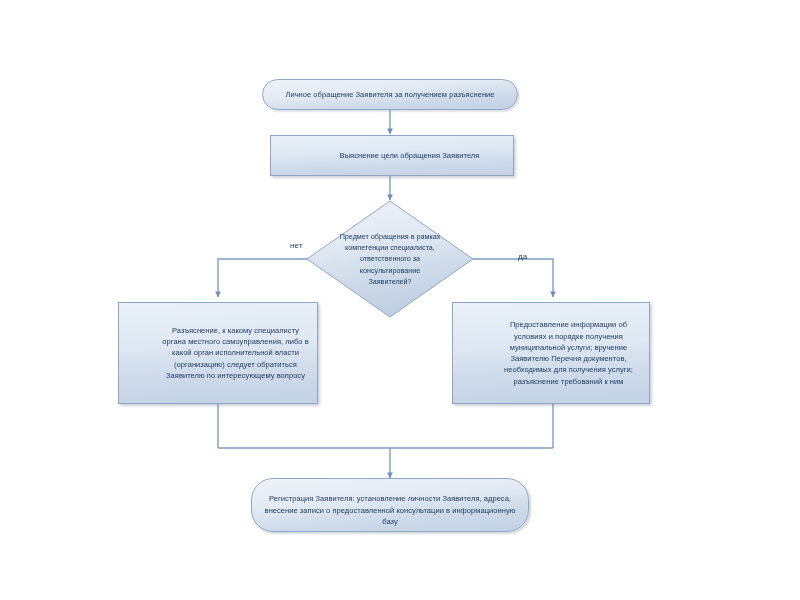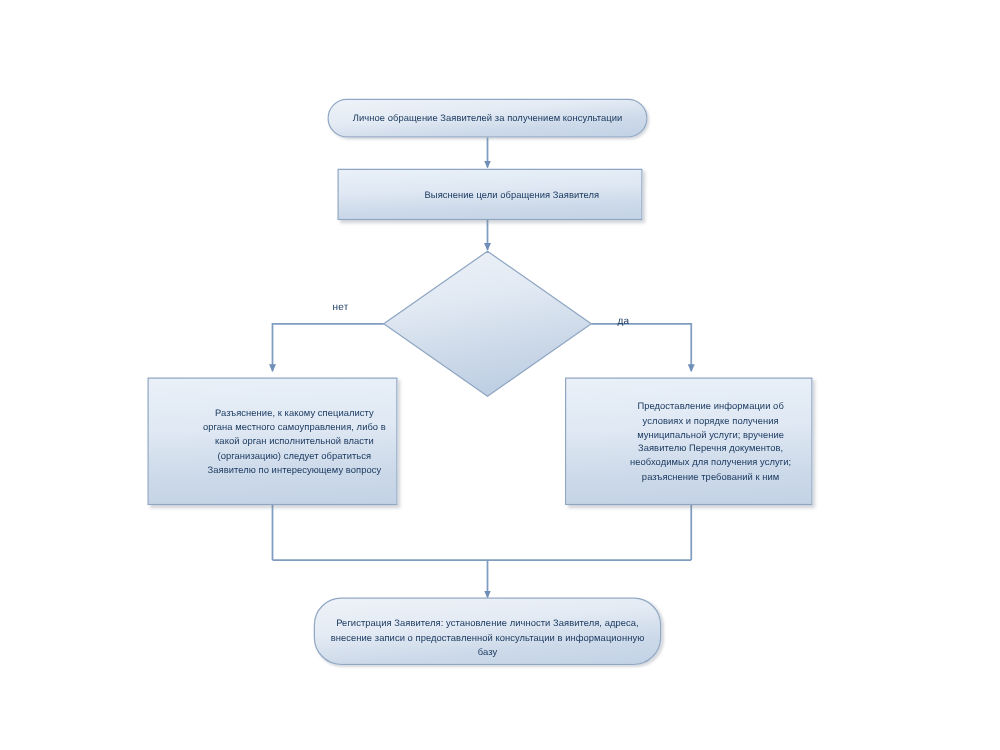--- a/index.html
+++ b/index.html
@@ -77,20 +77,21 @@
     font-size: 7.2px;
     line-height: 1.58;
     width: 104px;
   }
 
   .branch-label {
     position: absolute;
     color: #17365d;
     font-size: 8px;
     letter-spacing: 0.2px;
+    margin-left: 24px;
   }
 
   .para { margin: 0; }
 </style>
 </head>
 <body>
 
 <div id="canvas">
 
   <svg id="edges" viewBox="0 0 800 600" width="800" height="600" xmlns="http://www.w3.org/2000/svg">
@@ -111,39 +112,40 @@
     <path d="M218,404 L218,448" stroke="#7f9dc0" stroke-width="1.4" fill="none"></path>
 
     <path d="M553,404 L553,448" stroke="#7f9dc0" stroke-width="1.4" fill="none"></path>
 
     <path d="M218,448 L553,448" stroke="#7f9dc0" stroke-width="1.4" fill="none"></path>
 
     <path d="M390,448 L390,478" stroke="#7f9dc0" stroke-width="1.4" fill="none" marker-end="url(#arrowhead)"></path>
   </svg>
 
   <div class="node terminator" style="left:262px; top:79px; width:256px; height:31px;">
-    <p class="para">Личное обращение Заявителей за получением консультации</p>
+    <p class="para">Личное обращение Заявителя за получением разъяснение</p>
   </div>
 
   <div class="node process" style="left:270px; top:135px; width:244px; height:41px;">
     <p class="para">Выяснение цели обращения Заявителя</p>
   </div>
 
   <div class="decision" style="left:306px; top:200px; width:168px; height:118px;">
     <svg class="diamond-svg" width="168" height="118" viewBox="0 0 168 118" xmlns="http://www.w3.org/2000/svg">
       <defs>
         <linearGradient id="dgrad" x1="0" y1="0" x2="0.25" y2="1">
           <stop offset="0%" stop-color="#eef2f8"></stop>
           <stop offset="40%" stop-color="#e1e9f3"></stop>
           <stop offset="78%" stop-color="#cbd8e8"></stop>
           <stop offset="100%" stop-color="#c0d0e4"></stop>
         </linearGradient>
       </defs>
       <polygon points="84,1 167,59 84,117 1,59" fill="url(#dgrad)" stroke="#8fa6c2" stroke-width="1"></polygon>
     </svg>
+    <div class="decision-text">Предмет обращения в рамках компетенции специалиста, ответственного за консультирование Заявителей?</div>
   </div>
 
   <div class="branch-label" style="left:266px; top:241px;">нет</div>
 
   <div class="branch-label" style="left:494px; top:252px;">да</div>
 
   <div class="node process" style="left:452px; top:302px; width:198px; height:102px;">
     <p class="para">Предоставление информации об условиях и порядке получения муниципальной услуги; вручение Заявителю Перечня документов, необходимых для получения услуги; разъяснение требований к ним</p>
   </div>
 

